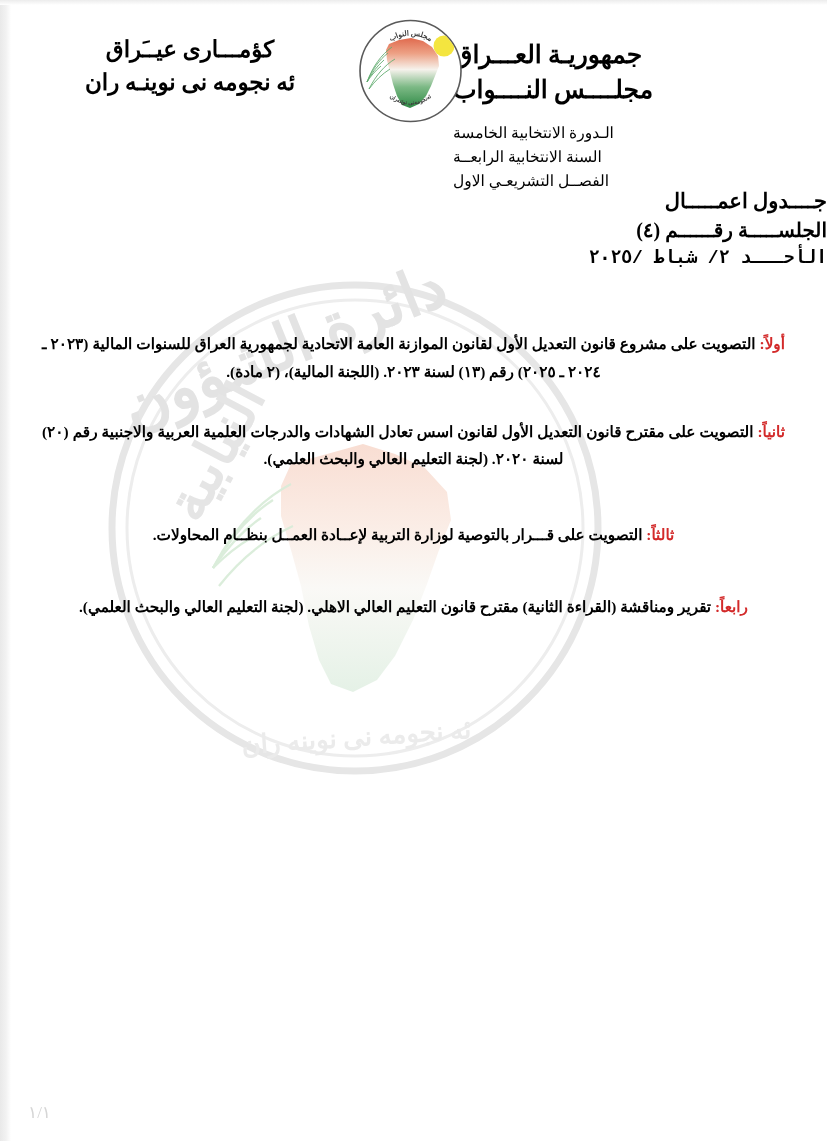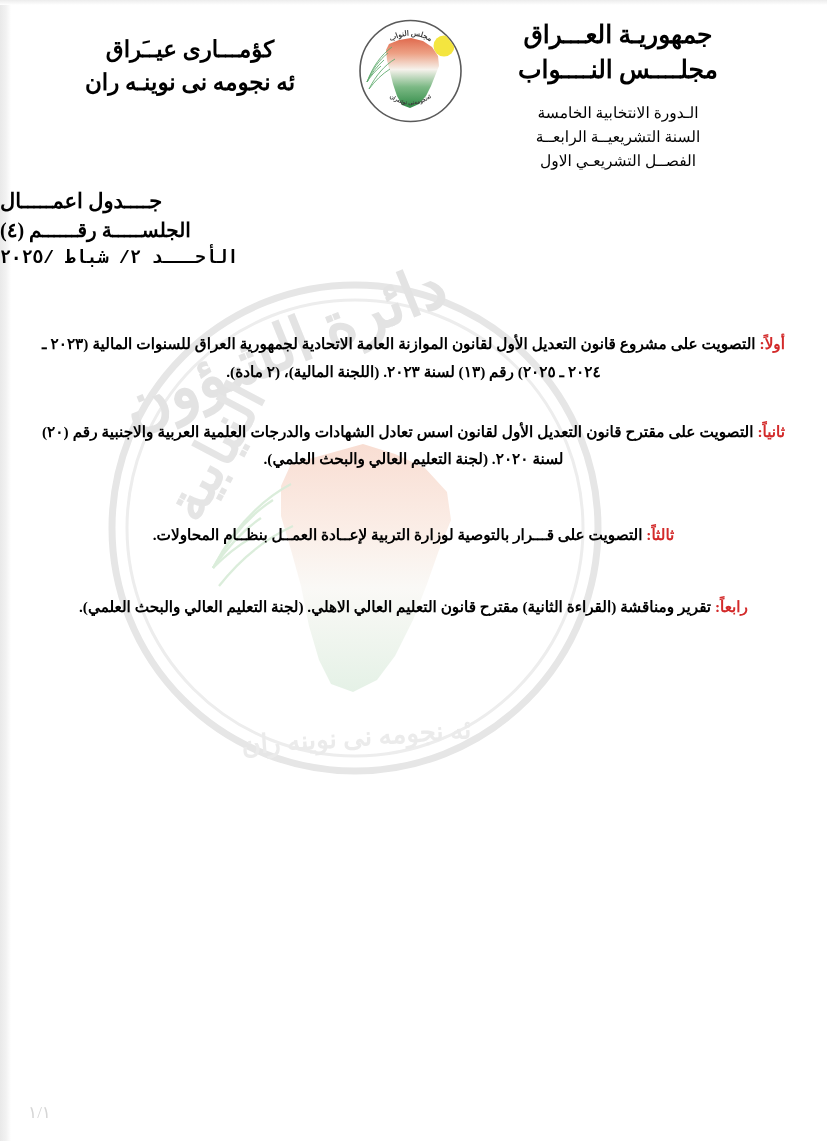--- a/index.html
+++ b/index.html
@@ -57,23 +57,23 @@
     position: absolute;
     top: 18px;
     left: 0;
     right: 0;
     height: 180px;
     z-index: 5;
   }
   .hdr-right {
     position: absolute;
     right: 44px;
-    top: 0;
+    top: 20px;
     width: 330px;
-    text-align: center;
+    text-align: left;
     direction: rtl;
   }
   .hdr-right .l1,
   .hdr-right .l2 {
     font-family: "Liberation Serif", "DejaVu Serif", serif;
     font-weight: bold;
     font-size: 25px;
     line-height: 1.38;
     letter-spacing: 1.5px;
     color: #000;
@@ -115,21 +115,21 @@
     z-index: 6;
   }
   .emblem svg { display:block; width:100%; height:100%; }
 
   
   .doc-title {
     position: absolute;
     top: 186px;
     left: 0;
     right: 0;
-    text-align: left;
+    text-align: right;
     z-index: 5;
     direction: rtl;
   }
   .doc-title .t1 {
     font-weight: bold;
     font-size: 21px;
     letter-spacing: 1px;
     line-height: 1.45;
     color: #000;
   }
@@ -254,21 +254,21 @@
     </svg>
   </div>
 
   <div class="header">
 
     <div class="hdr-right">
       <div class="l1">جمهوريـة العـــراق</div>
       <div class="l2">مجلــــس النــــواب</div>
       <div class="sub">
         <div>الـدورة الانتخابية الخامسة</div>
-        <div>السنة التشريعيــة الرابعــة</div>
+        <div>السنة الانتخابية الرابعــة</div>
         <div>الفصــل التشريعـي الاول</div>
       </div>
     </div>
 
     <div class="hdr-left">
       <div class="k1">كؤمـــارى عيــَراق</div>
       <div class="k2">ئه نجومه نى نوينـه ران</div>
     </div>
   </div>
 

